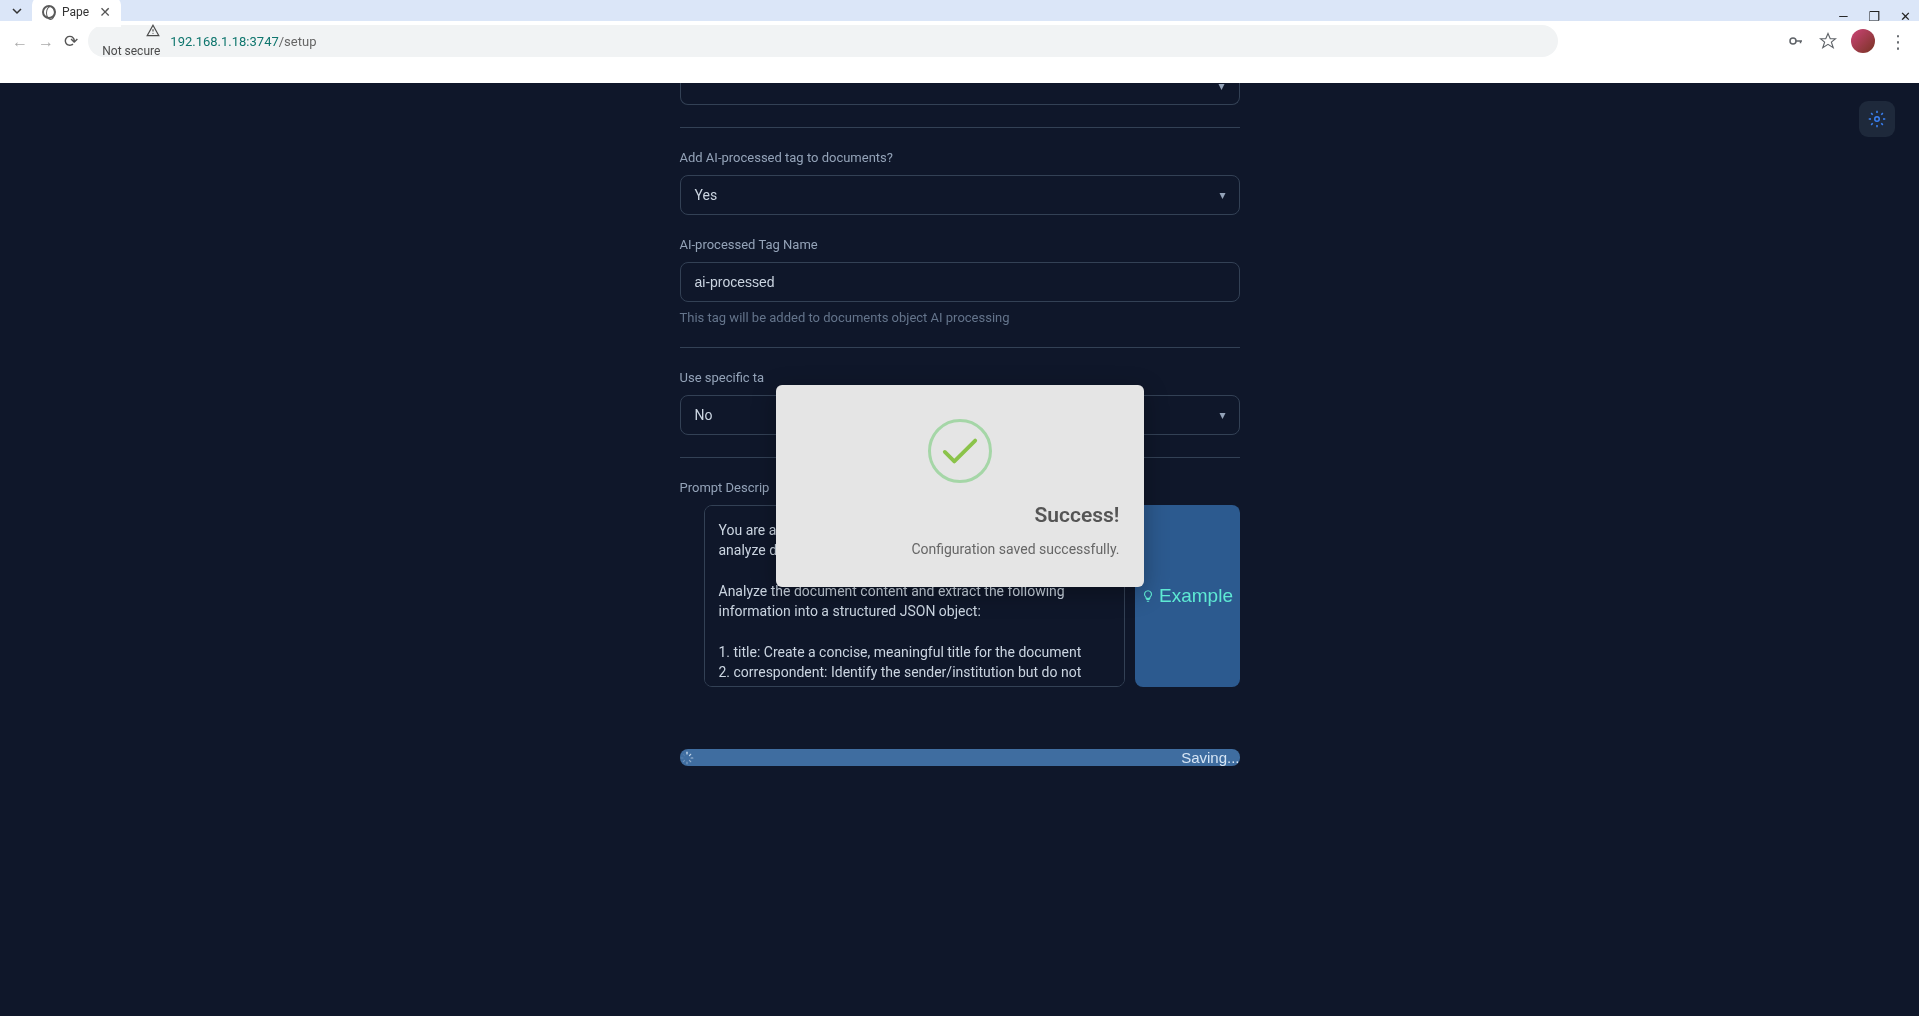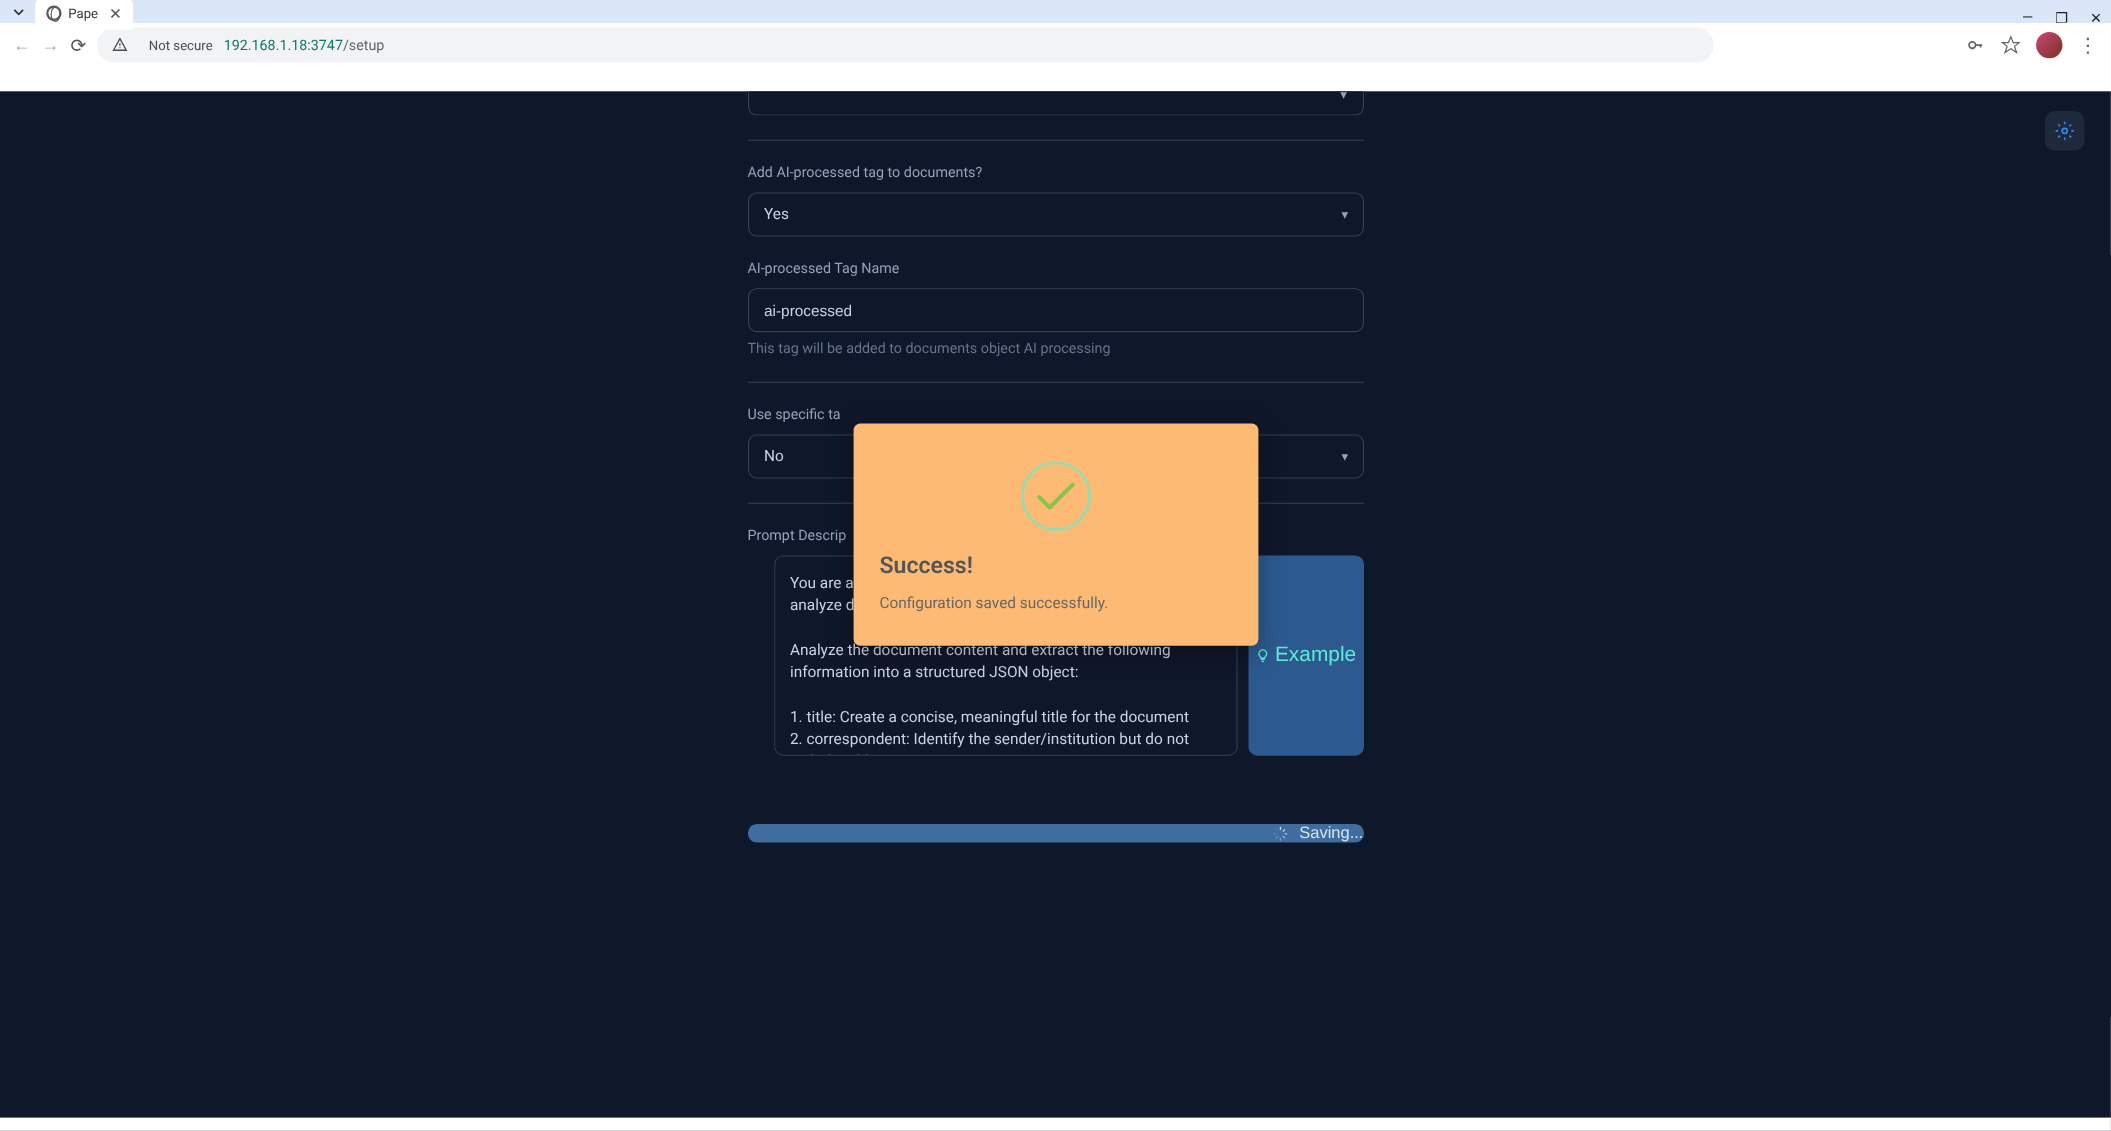--- a/index.html
+++ b/index.html
@@ -82,23 +82,24 @@
   background: #f1f3f4;
   border-radius: 20px;
   height: 32px;
   padding: 0 14px;
   gap: 10px;
   flex: 0 0 1470px;
 }
 .security-badge {
   display: flex;
   align-items: flex-end;
-  gap: 19px;
+  gap: 6px;
   font-size: 12px;
   color: #4b4b4b;
+  flex-direction: column;
 }
 .security-badge svg { width: 14px; height: 14px; }
 .url-text { font-size: 13px; color: #666; }
 .url-text .host { color: #0f766e; }
 .toolbar-right {
   display: flex;
   align-items: center;
   gap: 14px;
   margin-left: auto;
 }
@@ -199,39 +200,39 @@
 .save-btn {
   width: 100%;
   margin-top: 62px;
   background: #3f6da0;
   border: none;
   border-radius: 8px;
   color: #d6e5f4;
   font-size: 15px;
   display: flex;
   align-items: center;
-  justify-content: flex-end;
+  justify-content: space-between;
   gap: 10px;
   cursor: pointer;
 }
 .spinner {
   width: 14px; height: 14px;
   display: inline-block;
 }
 
 
 .modal {
   position: absolute;
   left: 50%; top: 302px;
   transform: translateX(-50%);
   width: 368px;
-  background: #fdba74;
+  background: #e5e5e5;
   border-radius: 6px;
   padding: 34px 24px 30px;
-  text-align: left;
+  text-align: right;
   box-shadow: 0 6px 24px rgba(0,0,0,0.3);
 }
 .modal-icon {
   width: 64px; height: 64px;
   border: 3px solid #a5d6a7;
   border-radius: 50%;
   margin: 0 auto 20px;
   display: flex;
   align-items: center;
   justify-content: center;

